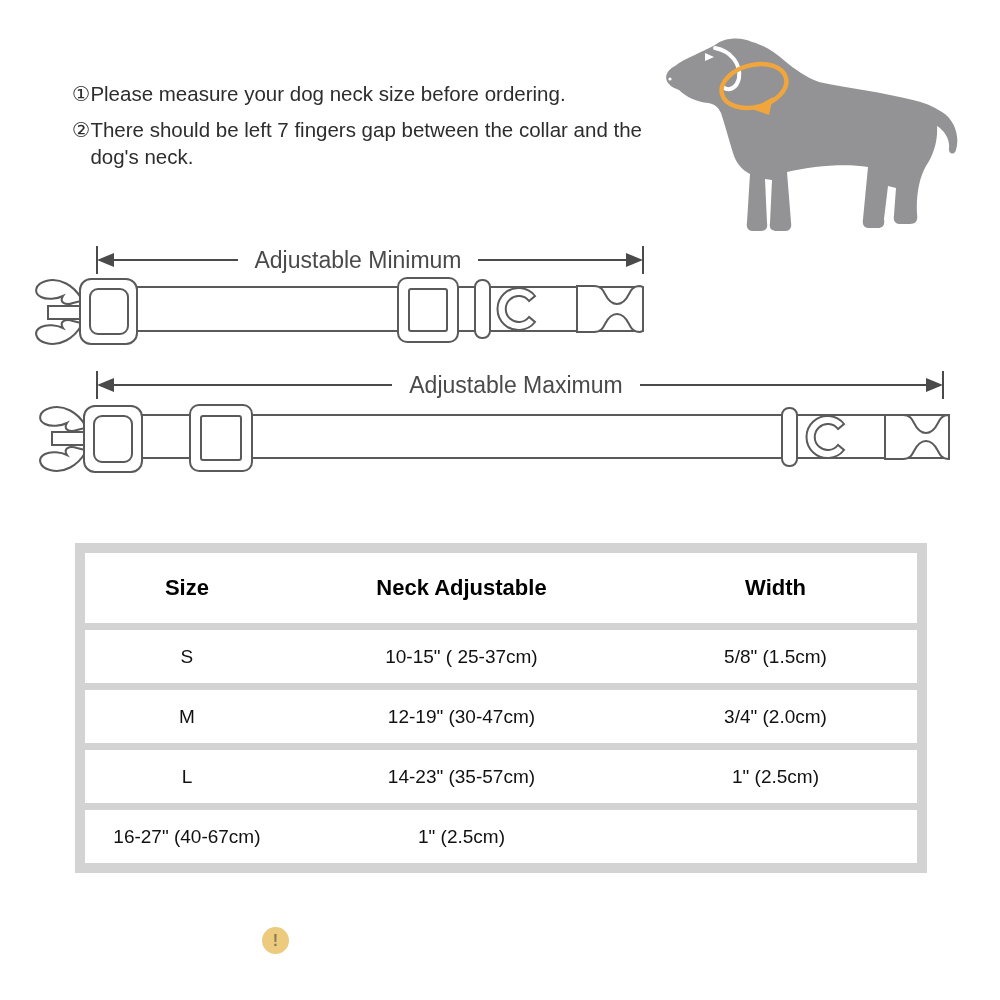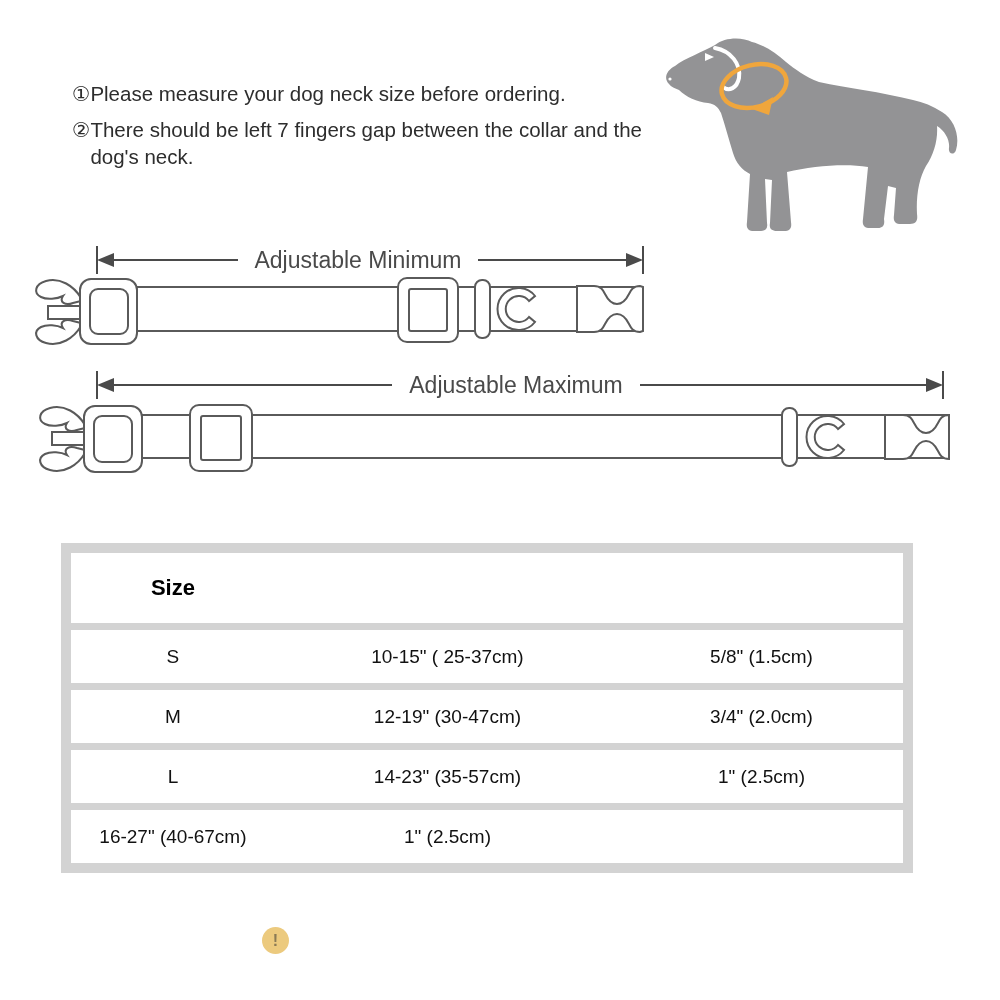--- a/index.html
+++ b/index.html
@@ -32,21 +32,21 @@
   .dimhead { fill: #4a4a4a; stroke: none; }
   .dimlabel {
     fill: #4a4a4a;
     font-family: "Liberation Sans", "DejaVu Sans", sans-serif;
     font-size: 23px;
     text-anchor: middle;
   }
   
   .size-table {
     position: absolute;
-    left: 61px; top: 543px;
+    left: 75px; top: 543px;
     width: 852px; height: 330px;
     background: #d3d3d3;
     padding: 10px;
     display: flex;
     flex-direction: column;
     gap: 7px;
   }
   .trow {
     background: #ffffff;
     display: grid;
@@ -162,20 +162,22 @@
     <rect class="outline" x="190" y="405" width="62" height="66" rx="9"></rect>
     <rect class="outline" x="201" y="416" width="40" height="44" rx="2"></rect>
     <rect class="outline" x="782" y="408" width="15" height="58" rx="7"></rect>
     <path class="outline" d="M 844 424 A 21 21 0 1 0 844 450 L 838 445 A 13 13 0 1 1 838 429 Z"></path>
     <path class="outline" d="M 885 415 L 903 415 C 910 415 912 419 914 423 C 917 429 921 433 926 433 C 931 433 935 429 938 423 C 940 419 942 415 949 415 L 949 459 C 942 459 940 455 938 451 C 935 445 931 441 926 441 C 921 441 917 445 914 451 C 912 455 910 459 903 459 L 885 459 Z"></path>
   </svg>
 
   <div class="size-table">
     <div class="trow thead">
       <div class="tc">Size</div>
+      <div class="tc">Neck Adjustable</div>
+      <div class="tc">Width</div>
     </div>
     <div class="trow">
       <div class="tc">S</div>
       <div class="tc">10-15" ( 25-37cm)</div>
       <div class="tc">5/8" (1.5cm)</div>
     </div>
     <div class="trow">
       <div class="tc">M</div>
       <div class="tc">12-19" (30-47cm)</div>
       <div class="tc">3/4" (2.0cm)</div>

